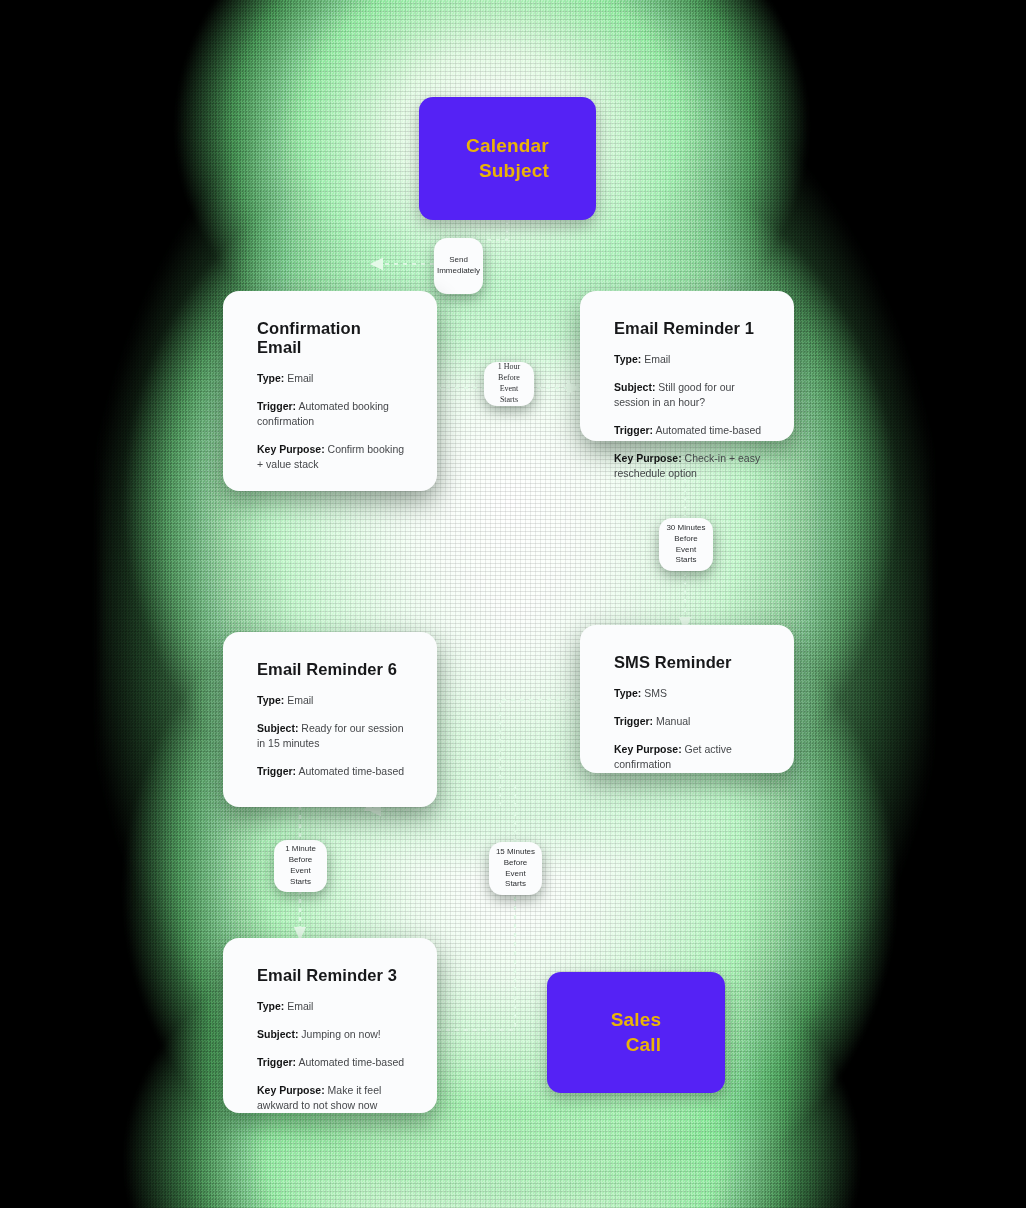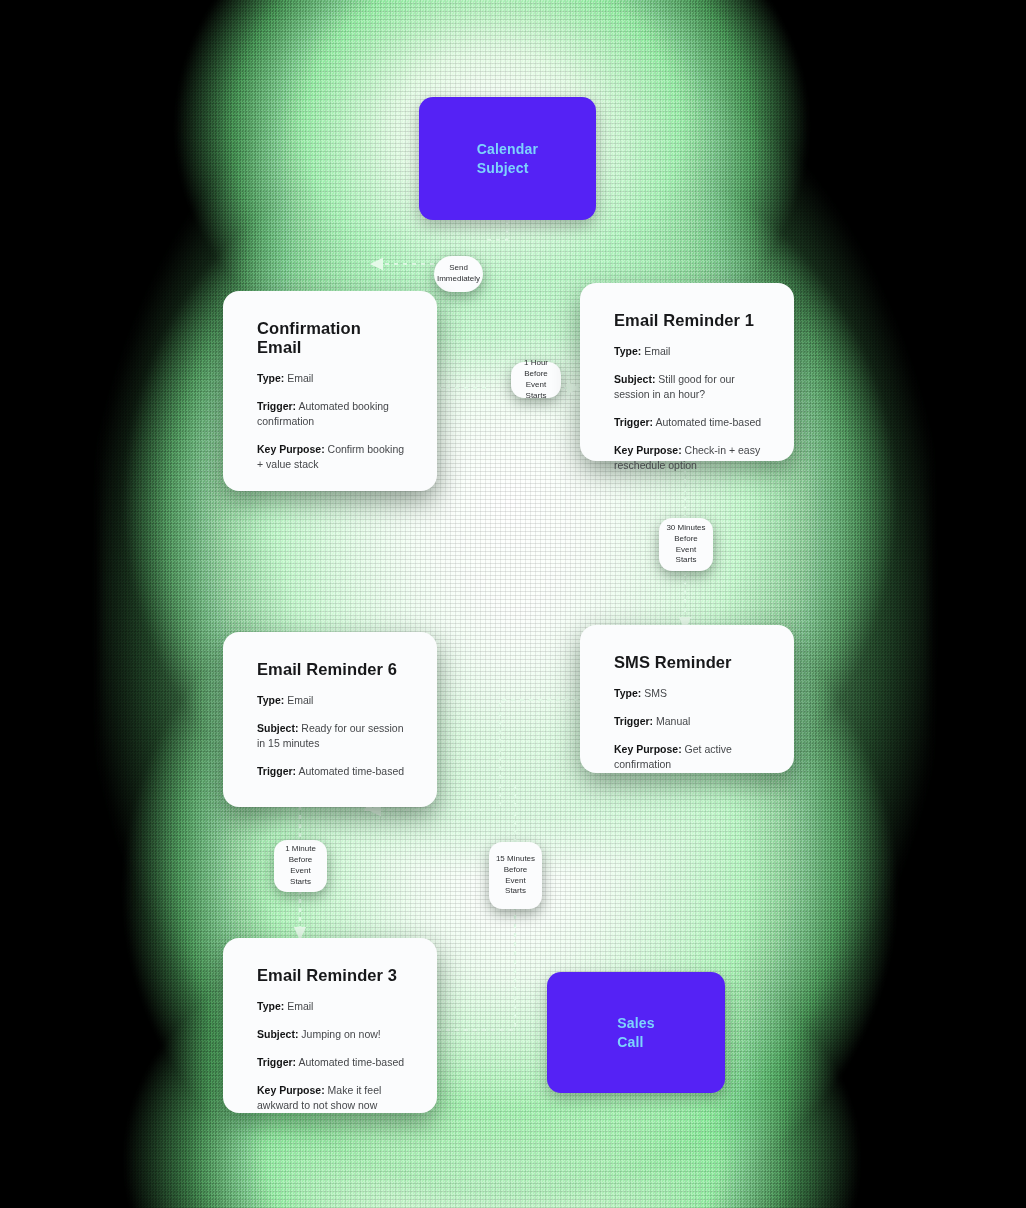--- a/index.html
+++ b/index.html
@@ -77,25 +77,25 @@
     position: absolute;
     box-sizing: border-box;
   }
 
   .terminal {
     background: #5522f5;
     border-radius: 14px;
     display: flex;
     align-items: center;
     justify-content: center;
-    color: #7dd3fc;
+    color: #eab308;
     font-weight: bold;
-    font-size: 14px;
+    font-size: 19px;
     line-height: 1.3;
-    text-align: left;
+    text-align: right;
     letter-spacing: 0.2px;
     box-shadow: 0 6px 16px rgba(0,0,0,0.28);
   }
 
   .card {
     background: #fbfcfd;
     border-radius: 16px;
     box-shadow: 0 10px 26px rgba(20,40,25,0.45);
     padding: 28px 32px 24px 34px;
     box-sizing: border-box;
@@ -197,28 +197,28 @@
     </div>
   </div>
 
   <div class="node terminal" style="left:547px; top:972px; width:178px; height:121px;">
     <div>
       <div>Sales</div>
       <div>Call</div>
     </div>
   </div>
 
-  <div class="edge-label" style="left:434px; top:256px; width:49px; height:36px;border-radius:19px;">
+  <div class="edge-label" style="left:434px; top:238px; width:49px; height:56px;">
     <div>
       <div>Send</div>
       <div>Immediately</div>
     </div>
   </div>
 
-  <div class="edge-label" style="left:511px; top:362px; width:50px; height:36px;">
+  <div class="edge-label" style="left:484px; top:362px; width:50px; height:44px;font-family:Liberation Serif, serif;">
     <div>
       <div>1 Hour</div>
       <div>Before Event</div>
       <div>Starts</div>
     </div>
   </div>
 
   <div class="edge-label" style="left:659px; top:518px; width:54px; height:53px;">
     <div>
       <div>30 Minutes</div>
@@ -228,21 +228,21 @@
   </div>
 
   <div class="edge-label" style="left:274px; top:840px; width:53px; height:52px;">
     <div>
       <div>1 Minute</div>
       <div>Before Event</div>
       <div>Starts</div>
     </div>
   </div>
 
-  <div class="edge-label" style="left:489px; top:842px; width:53px; height:67px;">
+  <div class="edge-label" style="left:489px; top:842px; width:53px; height:53px;">
     <div>
       <div>15 Minutes</div>
       <div>Before Event</div>
       <div>Starts</div>
     </div>
   </div>
 
   <div class="node card" style="left:223px; top:291px; width:214px; height:200px;">
     <h3>Confirmation Email</h3>
     <p class="field">
@@ -252,21 +252,21 @@
     <p class="field">
       <span class="k">Trigger:</span>
       <span class="v">Automated booking confirmation</span>
     </p>
     <p class="field">
       <span class="k">Key Purpose:</span>
       <span class="v">Confirm booking + value stack</span>
     </p>
   </div>
 
-  <div class="node card" style="left:580px; top:283px; width:214px; height:178px;">
+  <div class="node card" style="left:580px; top:291px; width:214px; height:150px;">
     <h3>Email Reminder 1</h3>
     <p class="field">
       <span class="k">Type:</span>
       <span class="v">Email</span>
     </p>
     <p class="field">
       <span class="k">Subject:</span>
       <span class="v">Still good for our session in an hour?</span>
     </p>
     <p class="field">

